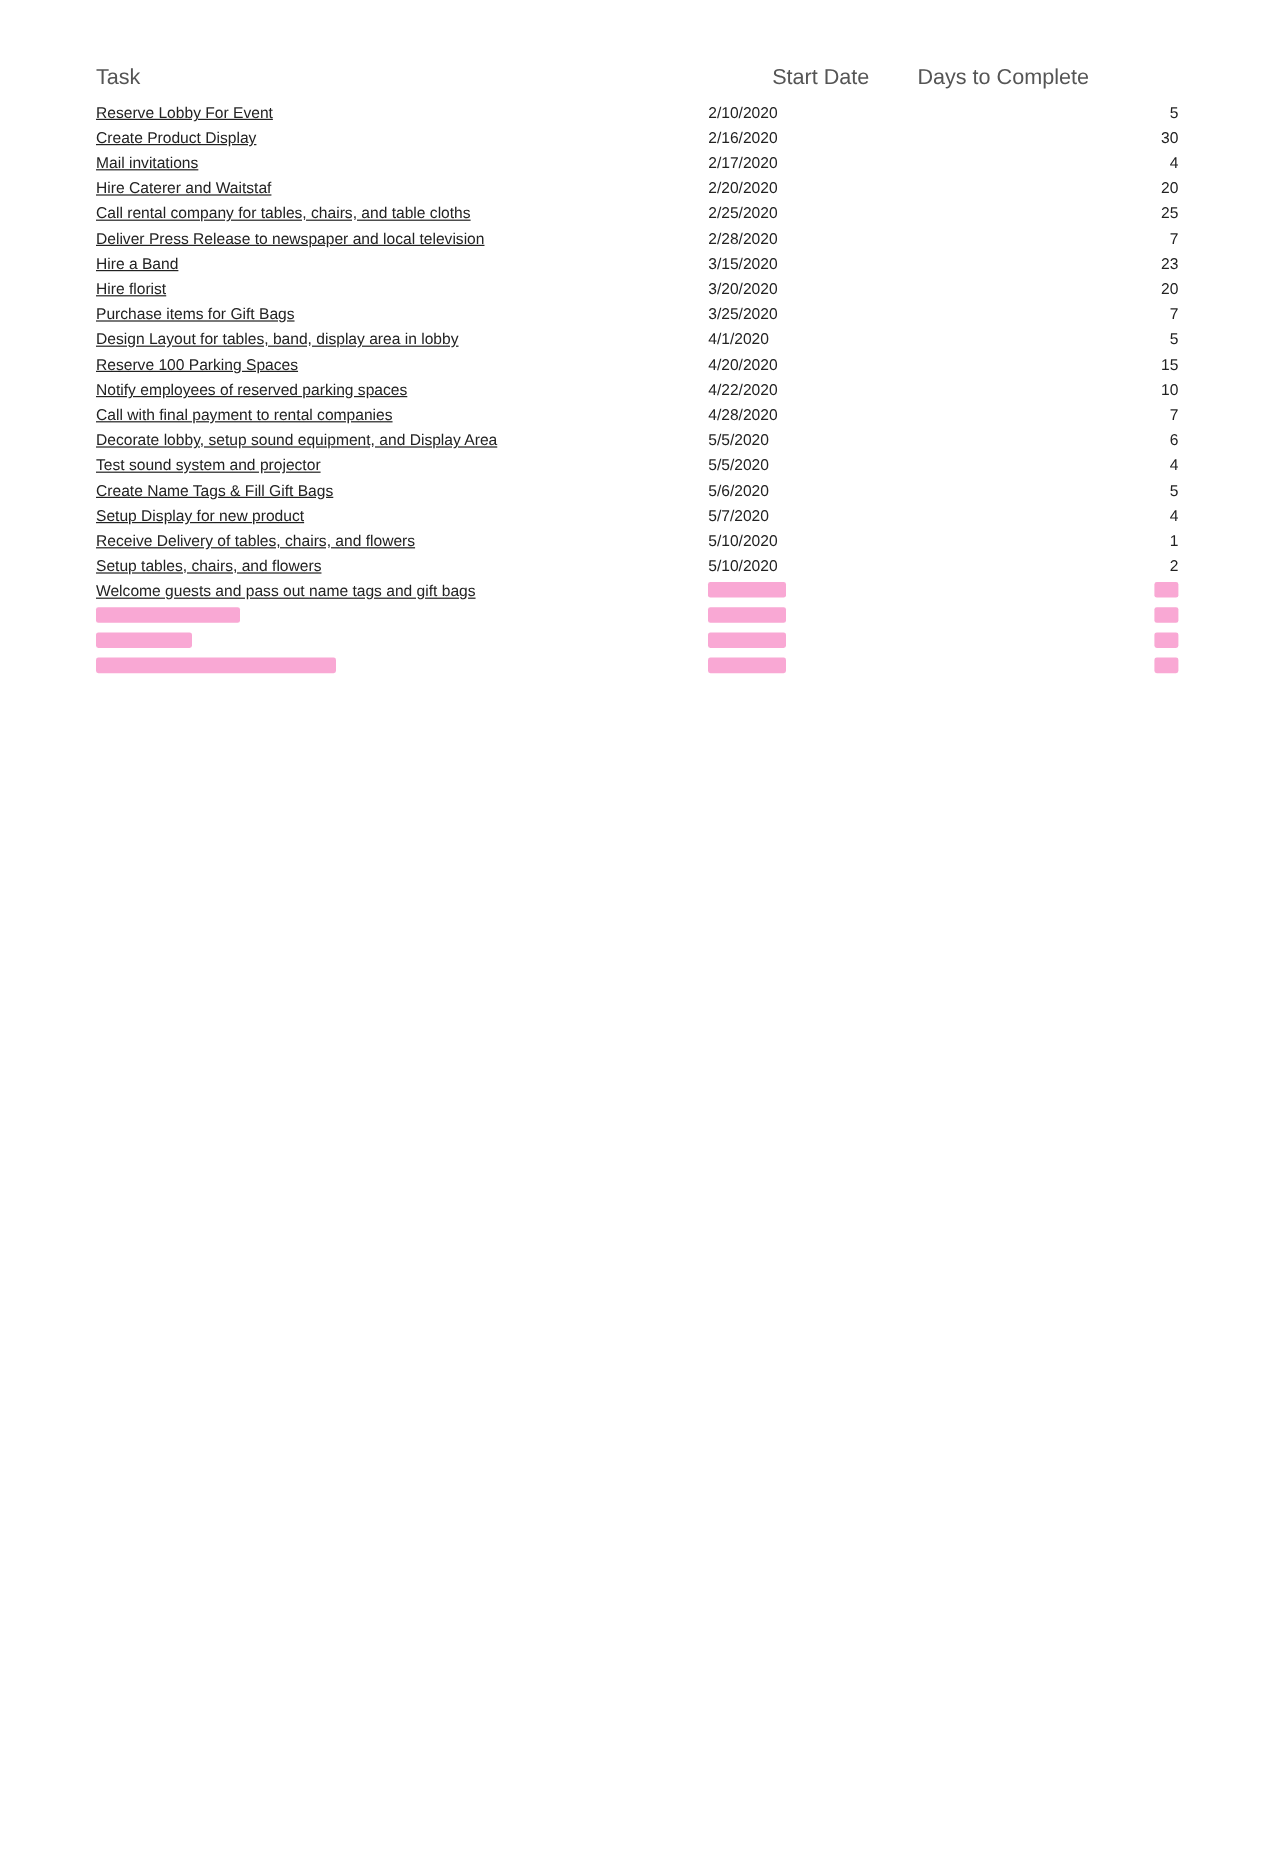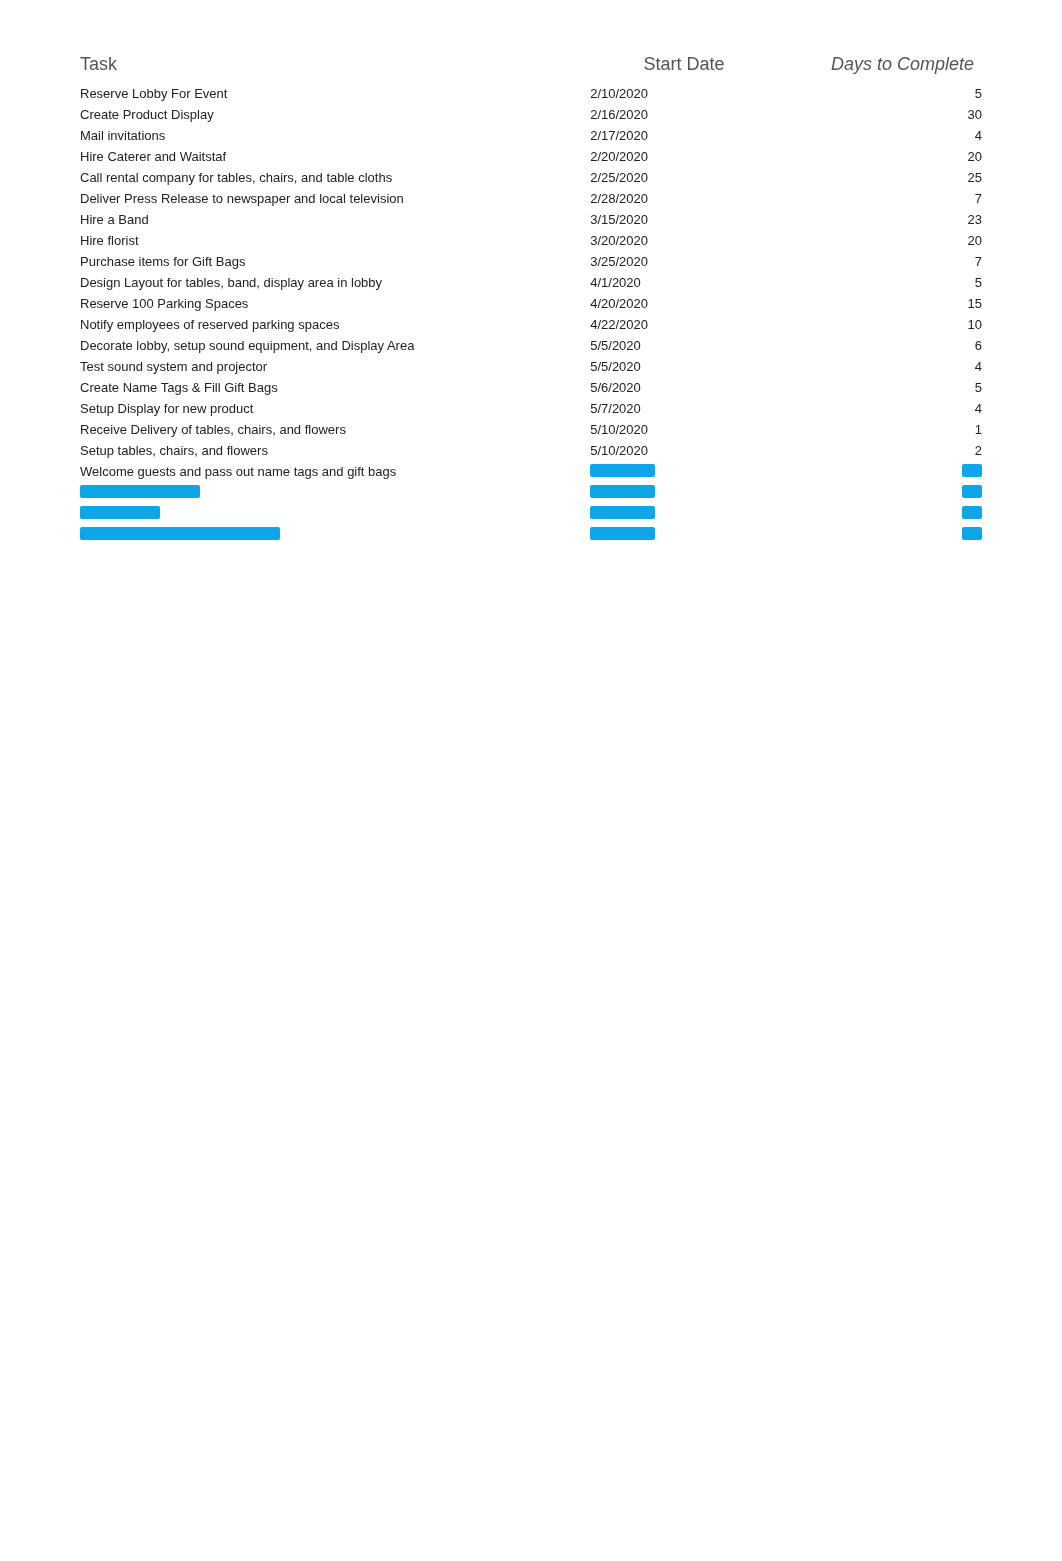--- a/index.html
+++ b/index.html
@@ -34,49 +34,49 @@
       padding: 4px 8px 8px 0;
       font-size: 18px;
     }
 
     thead tr th.col-start {
       text-align: right;
       padding-right: 40px;
     }
 
     thead tr th.col-days {
-      text-align: right;
-      font-style: italic;
+      text-align: left;
     }
 
     tbody tr td {
       padding: 3px 0;
       font-size: 13px;
       color: #222222;
       vertical-align: top;
     }
 
     tbody tr td.col-task {
       padding-right: 20px;
+      text-decoration: underline;
     }
 
     tbody tr td.col-start {
       text-align: left;
       padding-right: 40px;
       white-space: nowrap;
     }
 
     tbody tr td.col-days {
       text-align: right;
       white-space: nowrap;
     }
 
     .blurred-cell {
       display: inline-block;
-      background: #0ea5e9;
+      background: #f9a8d4;
       border-radius: 2px;
       height: 13px;
       color: transparent;
       user-select: none;
     }
   </style>
 </head>
 <body>
 
 <div class="table-container">
@@ -143,20 +143,25 @@
           <td class="col-task">Reserve 100 Parking Spaces</td>
           <td class="col-start">4/20/2020</td>
           <td class="col-days">15</td>
         </tr>
         <tr>
           <td class="col-task">Notify employees of reserved parking spaces</td>
           <td class="col-start">4/22/2020</td>
           <td class="col-days">10</td>
         </tr>
         <tr>
+          <td class="col-task">Call with final payment to rental companies</td>
+          <td class="col-start">4/28/2020</td>
+          <td class="col-days">7</td>
+        </tr>
+        <tr>
           <td class="col-task">Decorate lobby, setup sound equipment, and Display Area</td>
           <td class="col-start">5/5/2020</td>
           <td class="col-days">6</td>
         </tr>
         <tr>
           <td class="col-task">Test sound system and projector</td>
           <td class="col-start">5/5/2020</td>
           <td class="col-days">4</td>
         </tr>
         <tr>

